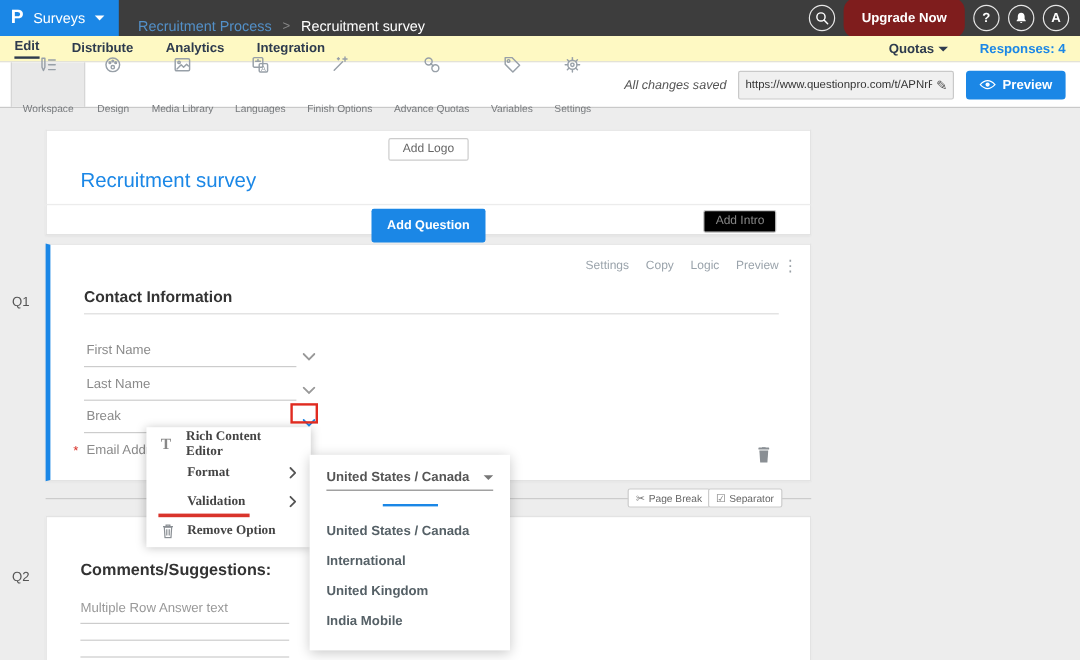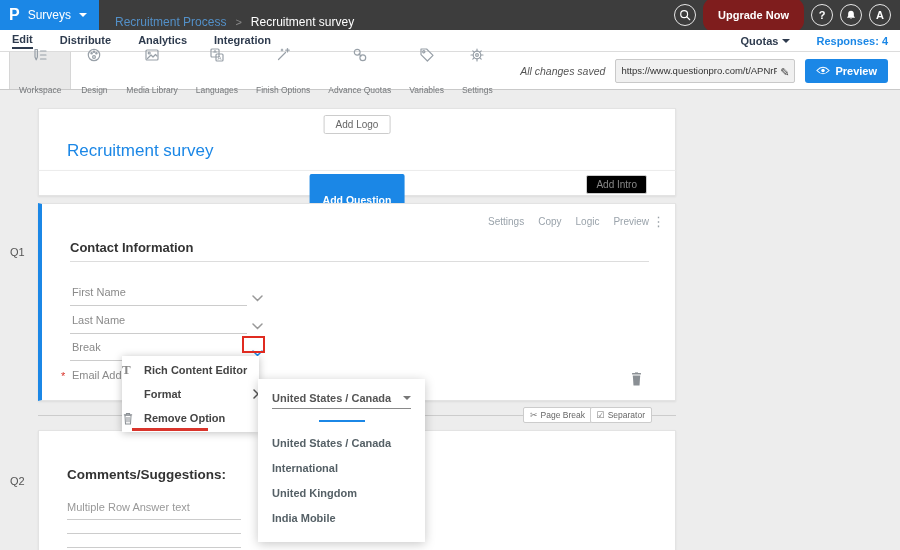--- a/index.html
+++ b/index.html
@@ -17,21 +17,21 @@
   .caret.gray { border-top-color:#777; }
   .breadcrumb { display:flex; align-items:center; gap:9px; margin-left:16px; font-size:12px;margin-top:13px; }
   .bc-parent { color:#5390c8; cursor:pointer; }
   .bc-sep { color:#8a8a8a; font-size:11px; }
   .bc-current { color:#fff; }
   .topbar-right { margin-left:auto; display:flex; align-items:center; gap:7px; padding-right:9px; }
   .circle-btn { width:22px; height:22px; border:1px solid #e6e6e6; border-radius:50%; display:flex; align-items:center; justify-content:center; font-size:11px; font-weight:bold; color:#fff; cursor:pointer; }
   .upgrade { height:34px; padding:0 15px; border:none; border-radius:11px; background:#7f1d1d; color:#fff; font-size:11px; font-weight:bold; font-family:Liberation Sans, sans-serif; cursor:pointer; }
 
   
-  .navbar { position:absolute; top:30px; left:0; right:0; height:22px; background:#ffffff; border-bottom:1px solid #dcdcdc; display:flex; align-items:center; padding:0 12px; font-size:11px; color:#2e3b4e; z-index:5; }
+  .navbar { position:absolute; top:30px; left:0; right:0; height:22px; background:#fef9c3; border-bottom:1px solid #dcdcdc; display:flex; align-items:center; padding:0 12px; font-size:11px; color:#2e3b4e; z-index:5; }
   .nav-tab { margin-right:27px; padding:1px 0 2px; cursor:pointer; font-weight:600; }
   .nav-tab.active { border-bottom:2px solid #2e3b4e; }
   .nav-right { margin-left:auto; display:flex; align-items:center; gap:26px; }
   .tools { display:flex; align-items:center; gap:4px; font-weight:600; cursor:pointer; }
   .responses { color:#1b87e6; font-weight:600; }
 
   
   .toolbar { position:absolute; top:52px; left:0; right:0; height:38px; background:#fff; border-bottom:1px solid #c9c9c9; display:flex; align-items:stretch; padding-left:9px; z-index:5; }
   .tb-item { display:flex; flex-direction:column; align-items:center; justify-content:center; gap:18px; padding:0 9px; min-width:46px; cursor:pointer; }
   .tb-item.active { background:#e9e9e9; border-left:1px solid #d6d6d6; border-right:1px solid #d6d6d6; }
@@ -44,21 +44,21 @@
   .pencil-icon::before { content:"\270E"; font-size:11px; color:#444; }
   .preview-btn { height:24px; background:#1b87e6; color:#fff; border:none; border-radius:3px; font-size:11px; font-weight:600; font-family:inherit; display:flex; align-items:center; gap:5px; padding:0 11px; cursor:pointer; }
 
   
   .canvas { position:absolute; left:38px; top:108px; width:638px; }
   .card { background:#fff; border:1px solid #e3e3e3; box-shadow:0 1px 2px rgba(0,0,0,0.07); }
   .header-card { position:relative; height:62px; border-bottom:none; }
   .add-logo { position:absolute; top:6px; left:50%; transform:translateX(-50%); background:#fff; border:1px solid #ccc; border-radius:2px; padding:3px 11px; font-size:10px; color:#666; font-family:inherit; cursor:pointer; }
   .survey-title { position:absolute; left:28px; bottom:9px; font-size:17px; color:#1b87e6; }
   .addbar { position:relative; height:26px; border-top:1px solid #ececec; margin-bottom:7px; }
-  .add-question { position:absolute; top:3px; left:50%; transform:translateX(-50%); background:#1b87e6; color:#fff; border:none; border-radius:2px; font-size:10.5px; font-weight:bold; padding:20px 13px; font-family:inherit; cursor:pointer; }
+  .add-question { position:absolute; top:3px; left:50%; transform:translateX(-50%); background:#1b87e6; color:#fff; border:none; border-radius:2px; font-size:10.5px; font-weight:bold; padding:8px 13px; font-family:inherit; cursor:pointer; }
   .add-intro { position:absolute; top:4px; right:28px; background:#000000; color:#888; border:1px solid #ccc; border-radius:2px; font-size:10px; padding:3px 9px; font-family:inherit; cursor:pointer;margin-left:40px; }
 
   .q1-card { position:relative; height:198px; border-left:4px solid #1b87e6; }
   .q-label { position:absolute; left:10px; font-size:11px; color:#555; z-index:1; }
   .q-actions { position:absolute; top:12px; right:26px; display:flex; gap:14px; font-size:10px; color:#9aa3ab; }
   .q-action { cursor:pointer; }
   .kebab-icon { position:absolute; top:10px; right:10px; color:#99a0a6; font-size:13px; cursor:pointer; }
   .kebab-icon::before { content:"\22EE"; }
   .q-title { position:absolute; top:36px; left:28px; font-size:13px; font-weight:600; color:#333; }
   .q-title-line { position:absolute; top:57px; left:28px; right:26px; border-bottom:1px solid #ddd; }
@@ -79,21 +79,21 @@
   .scissors-icon::before { content:"\2702"; font-size:9px; color:#777; }
   .checkbox-icon::before { content:"\2611"; font-size:9px; color:#777; }
 
   .q2-card { position:relative; height:130px; }
   .q2-title { position:absolute; top:36px; left:28px; font-size:13.5px; font-weight:bold; color:#333; }
   .q2-placeholder { position:absolute; top:70px; left:28px; font-size:11px; color:#999; }
   .q2-line { position:absolute; left:28px; width:174px; border-top:1px solid #ccc; }
 
   
   .context-menu { position:absolute; left:122px; top:356px; width:137px; background:#fff; box-shadow:0 1px 8px rgba(0,0,0,0.25); z-index:30; padding:2px 0; }
-  .menu-item { position:relative; height:24px; display:flex; align-items:center; padding:0 0; font-size:11px; font-weight:600; color:#444; cursor:pointer; }
+  .menu-item { position:relative; height:24px; display:flex; align-items:center; padding:0 12px; font-size:11px; font-weight:600; color:#444; cursor:pointer;font-family:Liberation Serif, serif; }
   .menu-icon-cell { width:22px; display:flex; align-items:center; }
   .richtext-icon::before { content:"T"; font-family:"Liberation Serif", serif; font-size:13px; color:#888; }
   .menu-arrow svg { stroke:#555; fill:none; stroke-width:1.5; stroke-linecap:round; stroke-linejoin:round; }
   .menu-arrow { margin-left:auto; display:flex; }
   .trash-icon svg, .trash-q1 svg { stroke:#8a8f94; fill:none; stroke-width:1.1; }
   .trash-q1 svg { fill:#8a8f94; stroke:none; }
 
   
   .submenu { position:absolute; left:258px; top:379px; width:167px; height:163px; background:#fff; box-shadow:0 2px 10px rgba(0,0,0,0.22); z-index:31; }
   .sub-select { position:absolute; left:14px; right:14px; top:8px; height:22px; border-bottom:1px solid #8a8a8a; display:flex; align-items:center; font-size:11px; color:#555; font-weight:600; cursor:pointer; }
@@ -345,20 +345,29 @@
       <span class="menu-icon-cell"></span>
       <span>Format</span>
       <span class="menu-arrow">
           <svg width="6" height="10" viewBox="0 0 6 10">
             <polyline points="1,1 5,5 1,9"></polyline>
           </svg>
         </span>
       <span class="anno-underline"></span>
     </div>
     <div class="menu-item">
+      <span class="menu-icon-cell"></span>
+      <span>Validation</span>
+      <span class="menu-arrow">
+          <svg width="6" height="10" viewBox="0 0 6 10">
+            <polyline points="1,1 5,5 1,9"></polyline>
+          </svg>
+        </span>
+    </div>
+    <div class="menu-item">
       <span class="menu-icon-cell trash-icon">
           <svg width="12" height="13" viewBox="0 0 13 14">
             <line x1="2" y1="3" x2="11" y2="3"></line>
             <path d="M4.8 3V1.6h3.4V3"></path>
             <path d="M3.2 3.6h6.6l-0.6 9.4H3.8z"></path>
             <line x1="5.4" y1="5.5" x2="5.4" y2="11"></line>
             <line x1="7.6" y1="5.5" x2="7.6" y2="11"></line>
           </svg>
         </span>
       <span>Remove Option</span>

